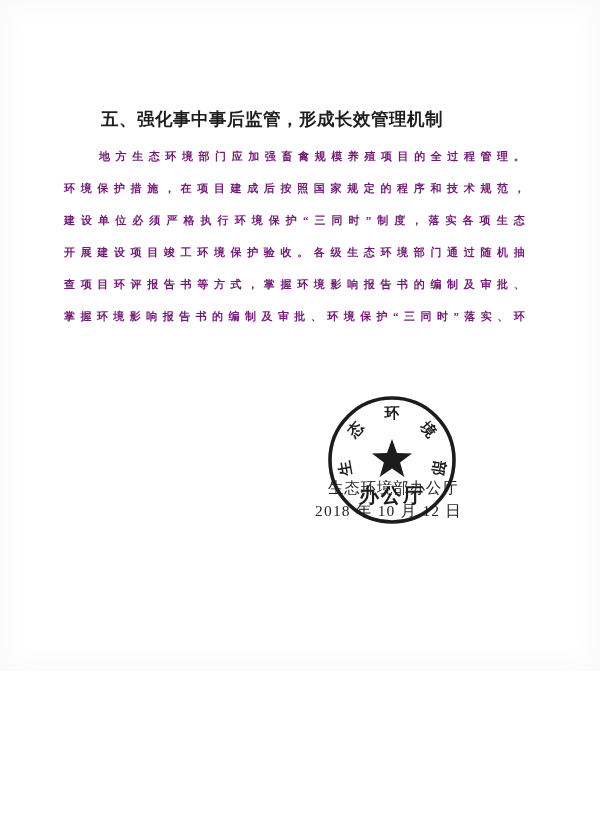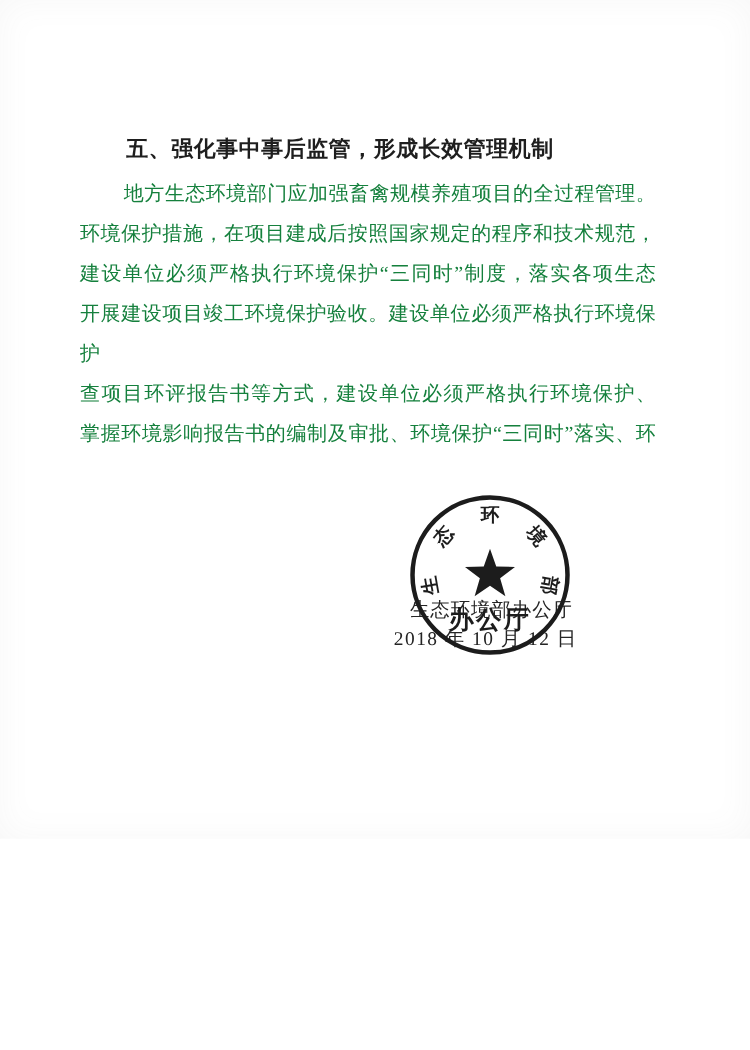--- a/index.html
+++ b/index.html
@@ -24,27 +24,28 @@
     font-family: "Liberation Sans", sans-serif;
     font-weight: bold;
     font-size: 17.5px;
     line-height: 26px;
     padding-left: 37px;
     color: #1e1e1e;
     margin-bottom: 8px;
     letter-spacing: 0.5px;
   }
   .bodyline {
-    font-size: 16px;
+    font-size: 11px;
     line-height: 32px;
-    color: #15803d;
+    color: #701a75;
     text-align: justify;
     text-align-last: justify;
     letter-spacing: 0.3px;
     white-space: normal;
+    font-weight: bold;
   }
   .bodyline.indent { padding-left: 35px; }
   .bodyline.lastline { text-align-last: left; }
 
   
   .agency-line {
     position: absolute;
     left: 328px;
     top: 478px;
     font-size: 15.5px;
@@ -102,22 +103,22 @@
 </head>
 <body>
 
 <div class="page">
 
   <div class="content">
     <div class="heading">五、强化事中事后监管，形成长效管理机制</div>
     <div class="bodyline indent">地方生态环境部门应加强畜禽规模养殖项目的全过程管理。</div>
     <div class="bodyline">环境保护措施，在项目建成后按照国家规定的程序和技术规范，</div>
     <div class="bodyline">建设单位必须严格执行环境保护“三同时”制度，落实各项生态</div>
-    <div class="bodyline">开展建设项目竣工环境保护验收。建设单位必须严格执行环境保护</div>
-    <div class="bodyline">查项目环评报告书等方式，建设单位必须严格执行环境保护、</div>
+    <div class="bodyline">开展建设项目竣工环境保护验收。各级生态环境部门通过随机抽</div>
+    <div class="bodyline">查项目环评报告书等方式，掌握环境影响报告书的编制及审批、</div>
     <div class="bodyline">掌握环境影响报告书的编制及审批、环境保护“三同时”落实、环</div>
   </div>
 
   <div class="agency-line">生态环境部办公厅</div>
   <div class="date-line">2018 年 10 月 12 日</div>
 
   <svg class="seal" width="160" height="150" viewBox="0 0 160 150">
     <circle cx="80" cy="70" r="62" fill="none" stroke="#1c1c1c" stroke-width="3.6"></circle>
     <polygon fill="#1c1c1c" points="80,49 85,63.1 100,63.5 88.1,72.6 92.3,87 80,78.5 67.7,87 71.9,72.6 60,63.5 75,63.1"></polygon>
     <text x="0" y="0" font-size="15" text-anchor="middle" dominant-baseline="central" transform="translate(32.7,78.3) rotate(-100)">生</text>

